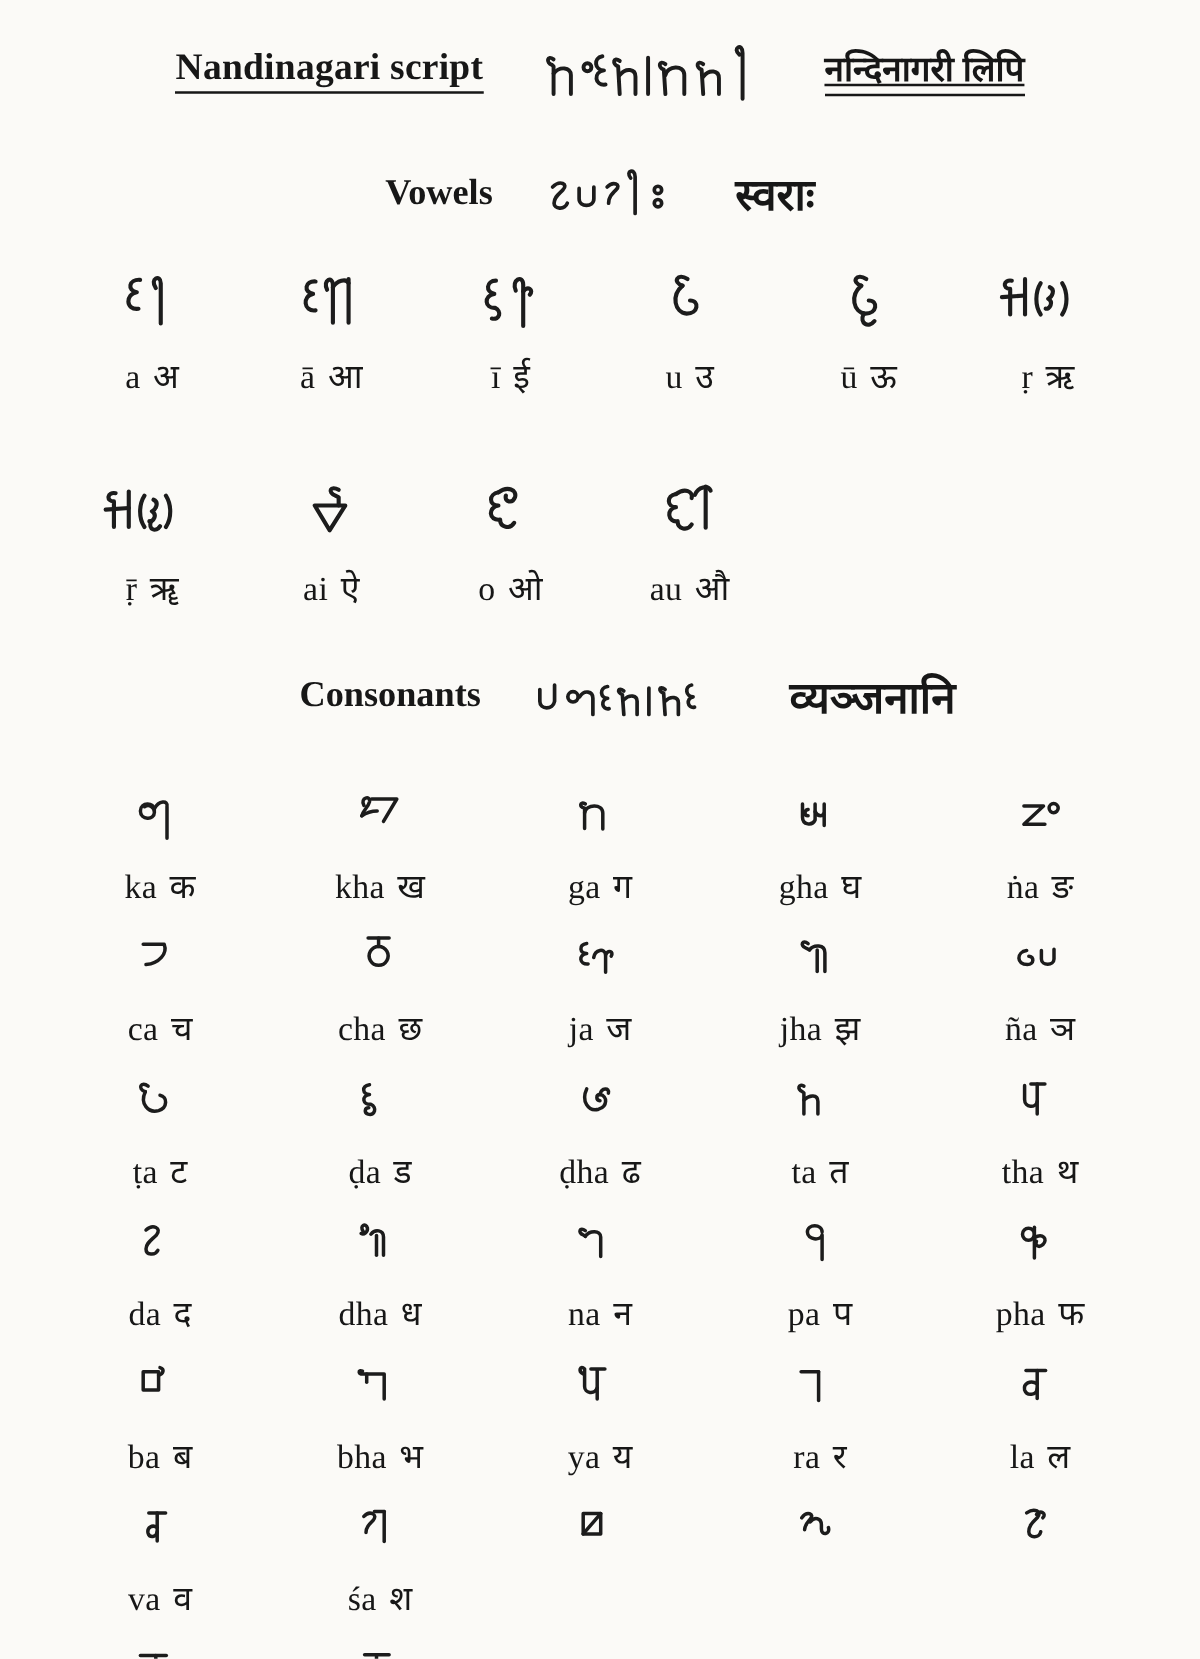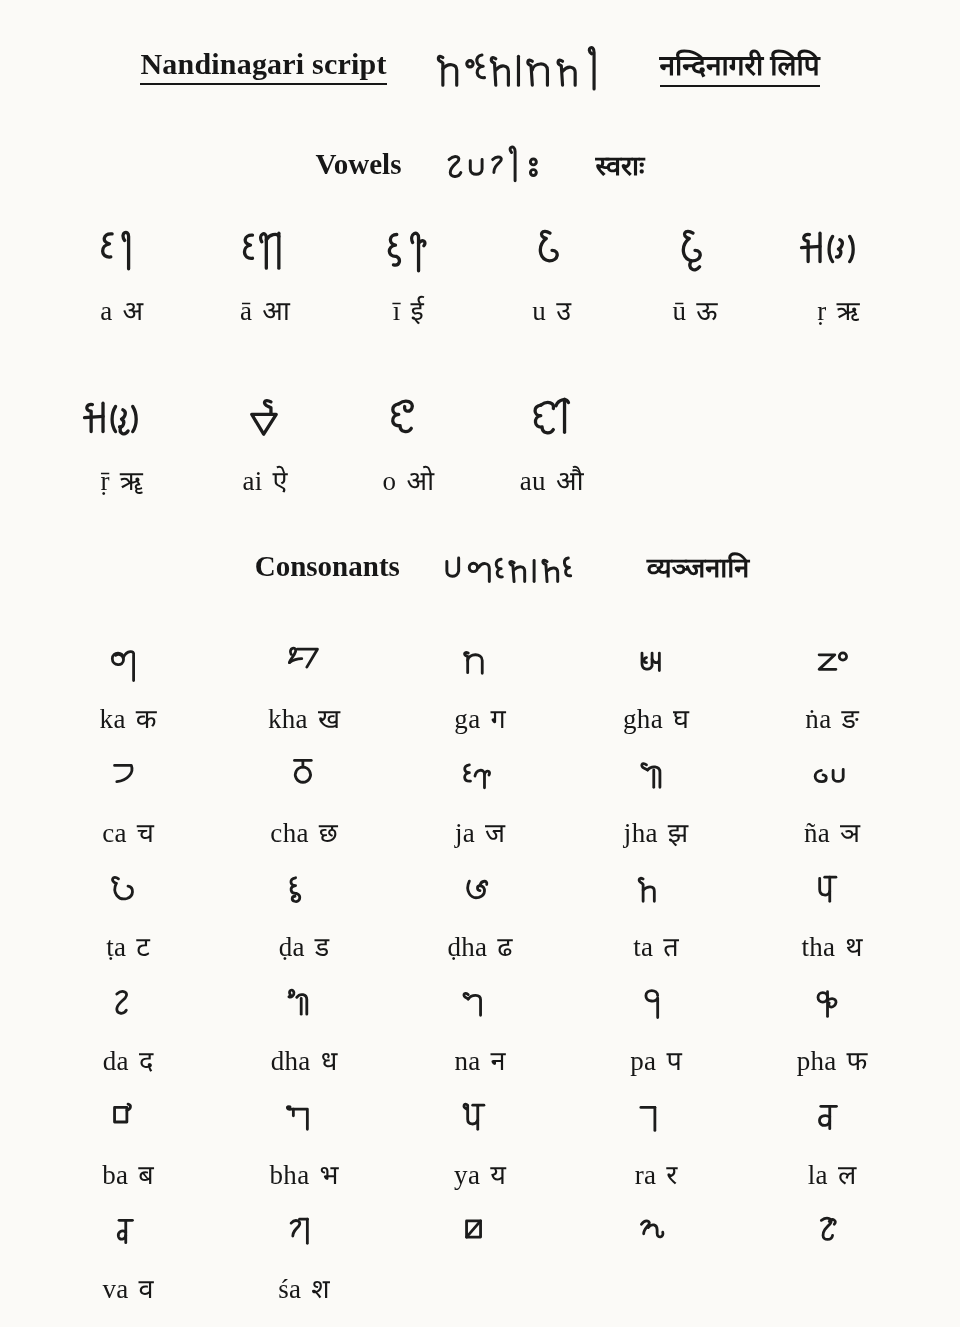--- a/index.html
+++ b/index.html
@@ -6,37 +6,37 @@
   body{
     width:960px;height:1327px;
     background:#fbfaf7;
     font-family:"Liberation Serif","DejaVu Serif",serif;
     color:#171717;
     overflow:hidden;
   }
   .page{position:relative;width:960px;height:1327px;}
   .title-row{
     display:flex;align-items:center;justify-content:center;
-    gap:42px;padding-top:36px;
+    gap:42px;padding-top:26px;
   }
   .title-en{
     font-size:30px;font-weight:700;letter-spacing:.2px;
     border-bottom:2.5px solid #171717;padding-bottom:2px;
   }
   .title-dev{
     font-size:28px;font-weight:700;
-    border-bottom:2.5px solid #171717;padding-bottom:2px;
+    border-bottom:2.5px solid #171717;padding-bottom:2px;text-decoration:underline;
   }
   .section-heading{
     display:flex;align-items:center;justify-content:center;gap:35px;
   }
   .section-heading.vowels{margin-top:40px;}
   .section-heading.consonants{margin-top:40px;padding-left:44px;}
   .heading-en{font-size:29px;font-weight:700;}
-  .heading-dev{font-size:27px;font-weight:700;}
+  .heading-dev{font-size:35px;font-weight:700;}
   .word-glyph{display:flex;align-items:center;}
   .grid{display:grid;}
   #vowel-grid{
     width:860px;margin:26px auto 0;
     grid-template-columns:repeat(6,1fr);
     row-gap:60px;
   }
   #consonant-grid{
     width:880px;margin:40px auto 0;
     grid-template-columns:repeat(5,1fr);

